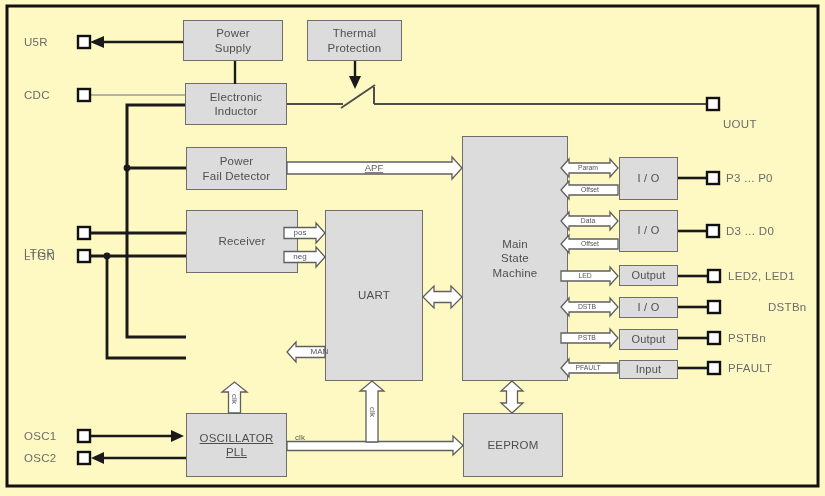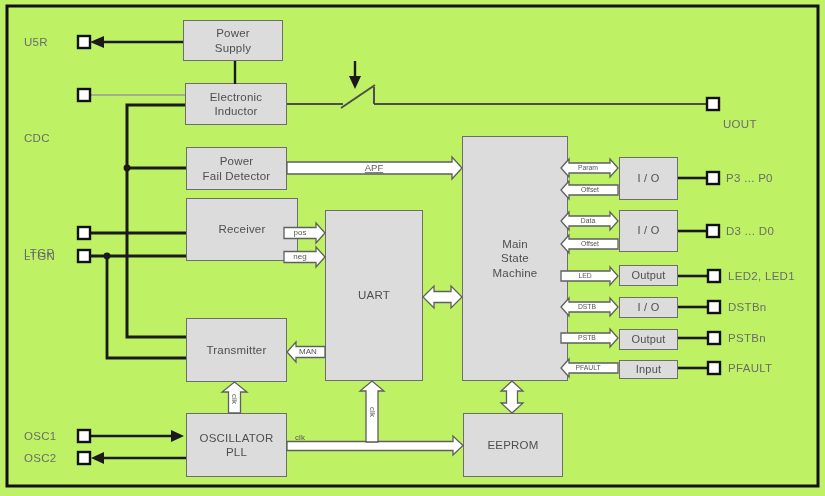--- a/index.html
+++ b/index.html
@@ -1,17 +1,17 @@
 <!DOCTYPE html>
 <html><head>
 <meta charset="utf-8">
 <style>
   html,body{margin:0;padding:0;background:#ffffff;}
   .stage{
-    position:relative;width:825px;height:496px;background:#bef264;overflow:hidden;
+    position:relative;width:825px;height:496px;background:#fef9c3;overflow:hidden;
     font-family:"Liberation Sans", sans-serif;
   }
   .layer{position:absolute;left:0;top:0;width:825px;height:496px;}
   #blocks{z-index:1;}
   #wires{z-index:2;}
   #labels{z-index:3;}
   .block{
     position:absolute;background:#dcdcdc;border:1.6px solid #6e6e6e;
     display:flex;align-items:center;justify-content:center;text-align:center;
     color:#4f4f4f;font-size:11.5px;line-height:1.25;white-space:pre-line;
@@ -32,31 +32,32 @@
   .sig.apf{font-size:9.5px;color:#5a5a5a;text-decoration:underline;}
 </style>
 </head>
 <body>
 
 <div class="stage">
 
   <div class="layer" id="blocks">
     <div class="block" style="left:183px;top:20px;width:100px;height:41px;"><span>Power
 Supply</span></div>
+    <div class="block" style="left:307px;top:20px;width:95px;height:41px;"><span>Thermal
+Protection</span></div>
     <div class="block" style="left:185px;top:83px;width:102px;height:42px;"><span>Electronic
 Inductor</span></div>
     <div class="block" style="left:186px;top:147px;width:101px;height:43px;"><span>Power
 Fail Detector</span></div>
-    <div class="block" style="left:186px;top:198px;width:112px;height:63px;"><span>Receiver</span></div>
-    <div class="block" style="left:186px;top:318px;width:101px;height:64px;"><span>Transmitter</span></div>
+    <div class="block" style="left:186px;top:210px;width:112px;height:63px;"><span>Receiver</span></div>
     <div class="block" style="left:325px;top:210px;width:98px;height:171px;"><span>UART</span></div>
     <div class="block" style="left:462px;top:136px;width:106px;height:245px;"><span>Main
 State
 Machine</span></div>
-    <div class="block" style="left:186px;top:413px;width:101px;height:64px;"><span>OSCILLATOR
+    <div class="block" style="left:186px;top:413px;width:101px;height:64px;text-decoration:underline;"><span>OSCILLATOR
 PLL</span></div>
     <div class="block" style="left:463px;top:413px;width:100px;height:64px;"><span>EEPROM</span></div>
     <div class="block small" style="left:619px;top:157px;width:59px;height:43px;"><span>I / O</span></div>
     <div class="block small" style="left:619px;top:210px;width:59px;height:42px;"><span>I / O</span></div>
     <div class="block small" style="left:619px;top:265px;width:59px;height:21px;"><span>Output</span></div>
     <div class="block small" style="left:619px;top:297px;width:59px;height:21px;"><span>I / O</span></div>
     <div class="block small" style="left:619px;top:329px;width:59px;height:21px;"><span>Output</span></div>
     <div class="block small" style="left:619px;top:360px;width:59px;height:19px;text-align:right;"><span>Input</span></div>
   </div>
 
@@ -127,38 +128,38 @@
       <rect x="708" y="332" width="12" height="12"></rect>
       <rect x="708" y="362" width="12" height="12"></rect>
     </g>
 
     <rect x="7" y="6" width="811" height="480" fill="none" stroke="#111111" stroke-width="3"></rect>
   </svg>
 
   <div class="layer" id="labels">
 
     <div class="pin-label l" style="left:24px;top:35px;">U5R</div>
-    <div class="pin-label l" style="left:24px;top:88px;margin-top:43px;">CDC</div>
+    <div class="pin-label l" style="left:24px;top:88px;">CDC</div>
     <div class="pin-label l" style="left:24px;top:212px;margin-top:34px;">LTGP</div>
     <div class="pin-label l" style="left:24px;top:249px;">LTGN</div>
     <div class="pin-label l" style="left:24px;top:429px;">OSC1</div>
     <div class="pin-label l" style="left:24px;top:451px;">OSC2</div>
 
     <div class="pin-label" style="left:723px;top:117px;">UOUT</div>
     <div class="pin-label" style="left:726px;top:171px;">P3 ... P0</div>
     <div class="pin-label" style="left:726px;top:224px;">D3 ... D0</div>
     <div class="pin-label" style="left:728px;top:269px;">LED2, LED1</div>
-    <div class="pin-label" style="left:728px;top:300px;">DSTBn</div>
+    <div class="pin-label" style="left:768px;top:300px;">DSTBn</div>
     <div class="pin-label" style="left:728px;top:331px;">PSTBn</div>
     <div class="pin-label" style="left:728px;top:361px;">PFAULT</div>
 
     <div class="sig apf" style="left:374px;top:168px;">APF</div>
     <div class="sig" style="left:300px;top:233px;">pos</div>
     <div class="sig" style="left:300px;top:257px;">neg</div>
-    <div class="sig" style="left:308px;top:352px;">MAN</div>
+    <div class="sig" style="left:308px;top:352px;padding-left:23px;">MAN</div>
     <div class="sig rot" style="left:234px;top:399px;">clk</div>
     <div class="sig rot" style="left:372px;top:412px;">clk</div>
     <div class="sig" style="left:300px;top:438px;">clk</div>
     <div class="sig tiny" style="left:588px;top:168px;">Param</div>
     <div class="sig tiny" style="left:590px;top:190px;">Offset</div>
     <div class="sig tiny" style="left:588px;top:221px;">Data</div>
     <div class="sig tiny" style="left:590px;top:244px;">Offset</div>
     <div class="sig tiny" style="left:585px;top:276px;">LED</div>
     <div class="sig tiny" style="left:587px;top:307px;">DSTB</div>
     <div class="sig tiny" style="left:587px;top:338px;">PSTB</div>

